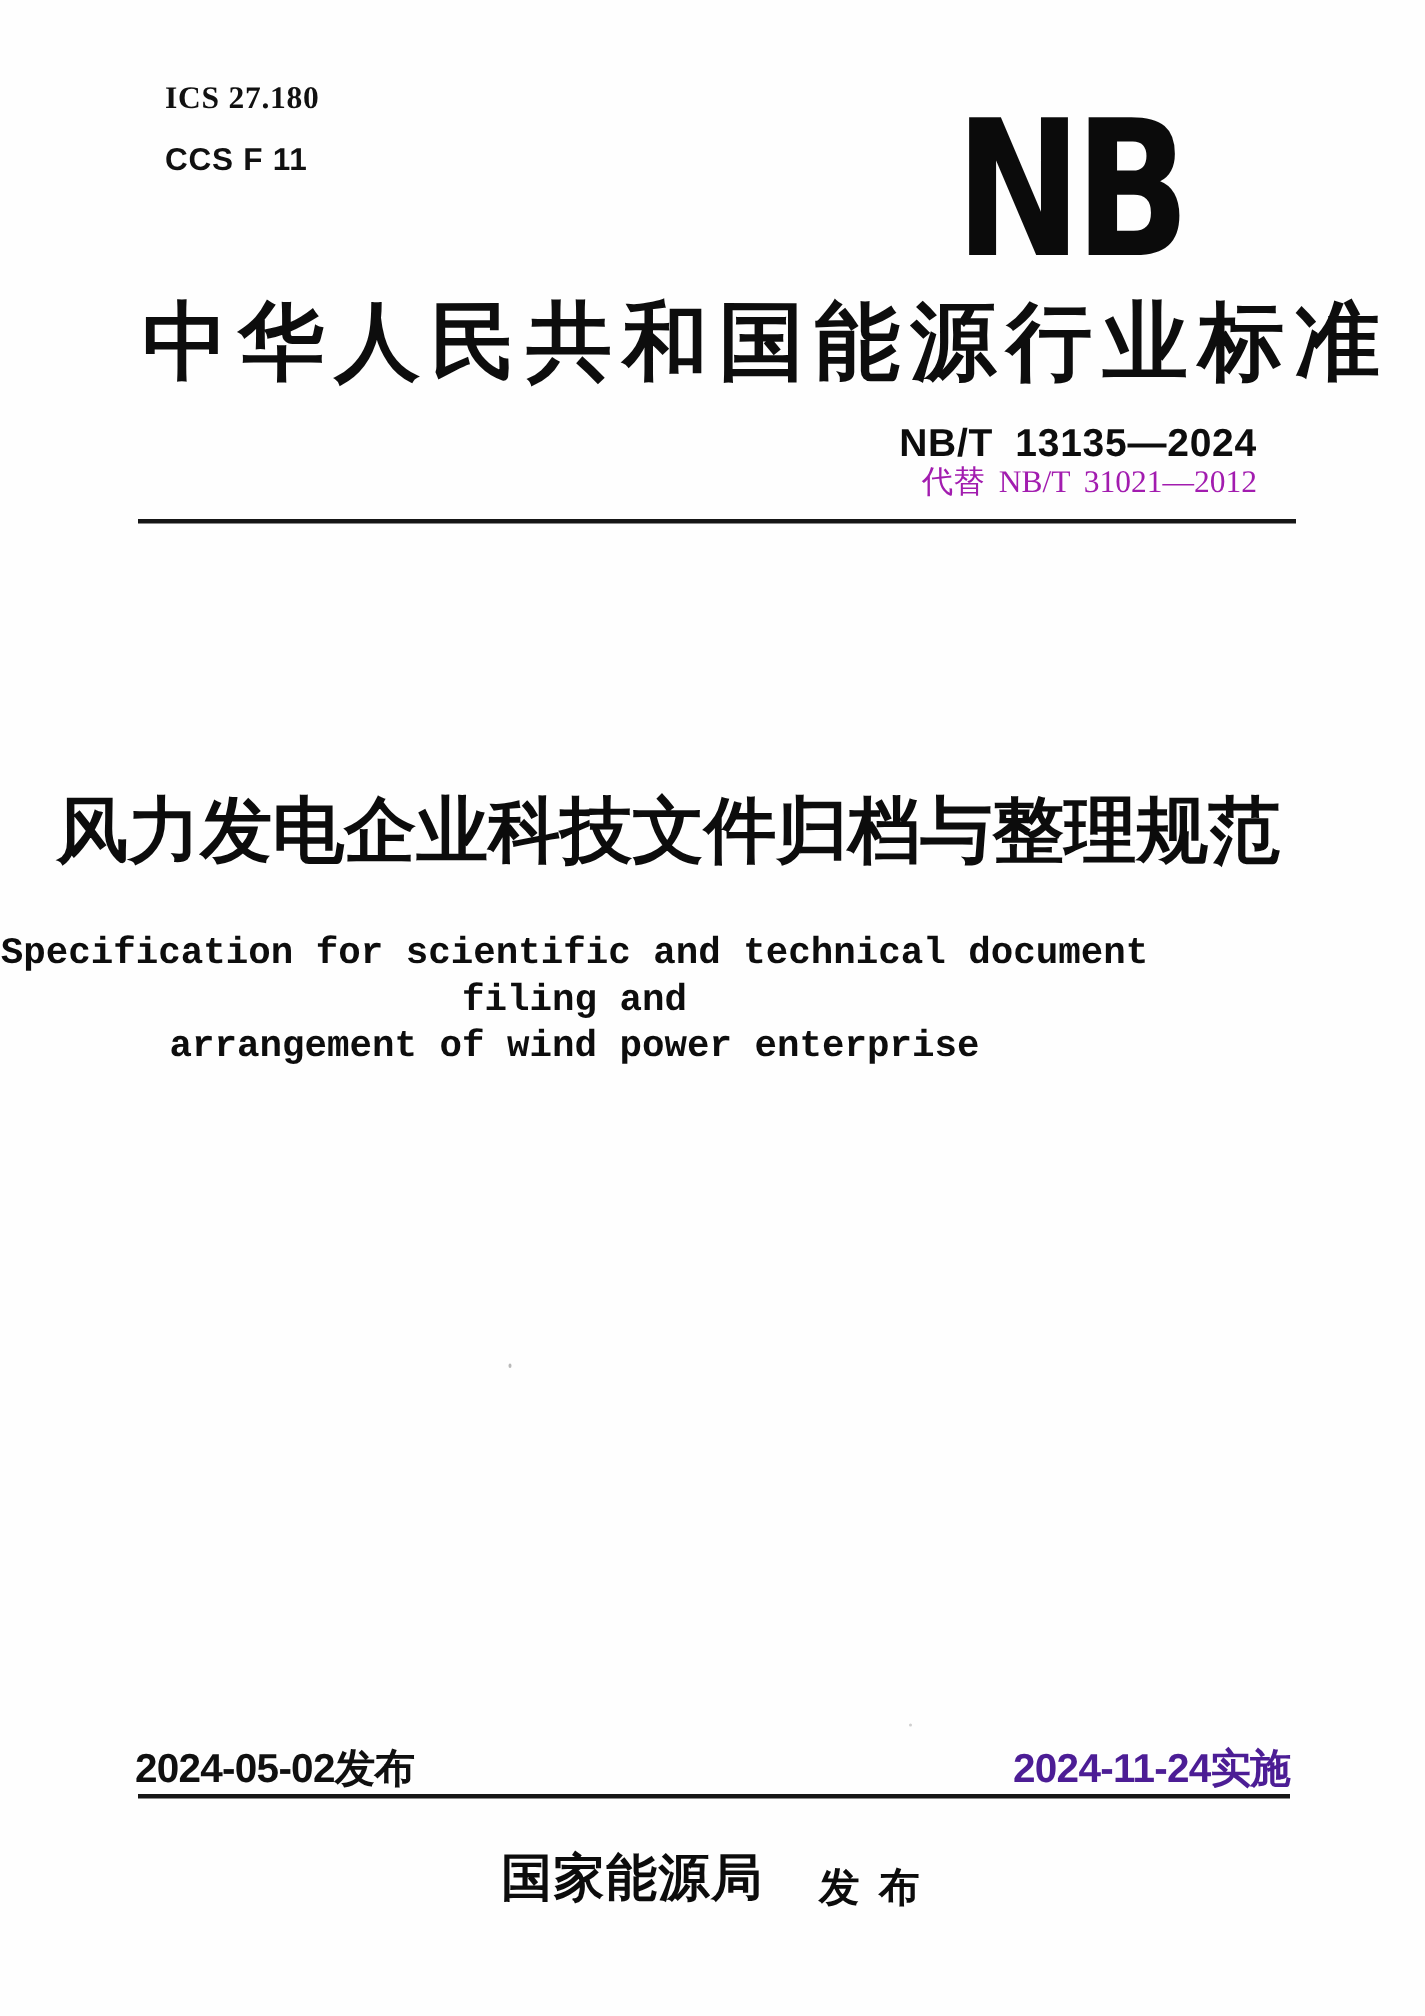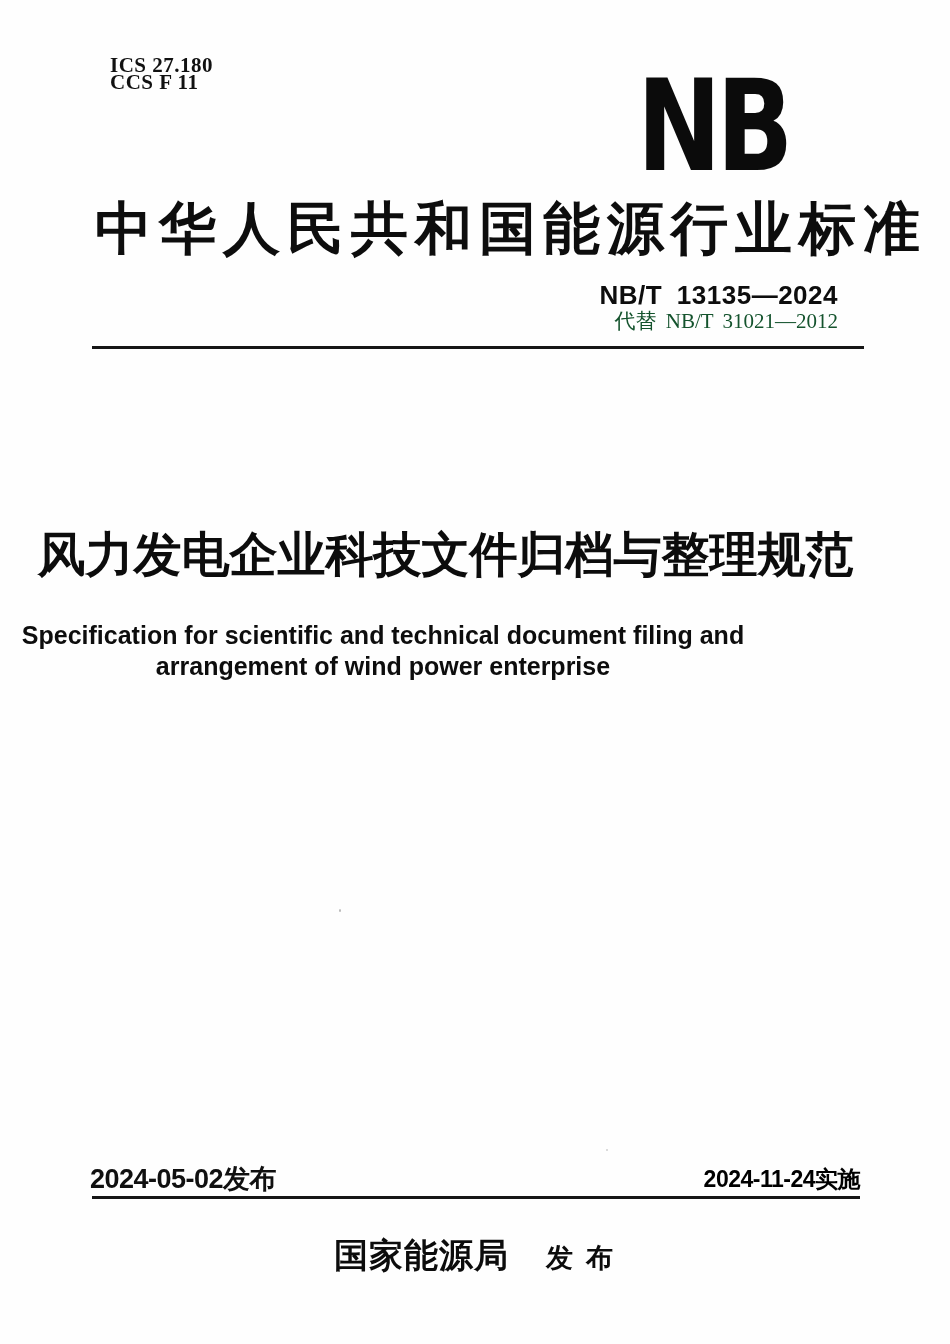--- a/index.html
+++ b/index.html
@@ -15,22 +15,22 @@
   }
 
   
   .ics {
     position: absolute; left: 110px; top: 52px;
     font-family: "Liberation Serif", serif;
     font-weight: bold; font-size: 21px; line-height: 26px;
     letter-spacing: 0.5px;
   }
   .ccs {
-    position: absolute; left: 110px; top: 69px;
-    font-family: Liberation Serif, serif;
+    position: absolute; left: 110px; top: 94px;
+    font-family: Liberation Sans, sans-serif;
     font-weight: bold; font-size: 21px; line-height: 26px;
     letter-spacing: 0.5px;
   }
 
   
   .nb-logo {
     position: absolute; top: 64px; right: 162px;
     font-family: "DejaVu Sans", "Liberation Sans", sans-serif;
     font-weight: bold; font-size: 126px; line-height: 1;
     letter-spacing: -6px;
@@ -59,21 +59,21 @@
     word-spacing: 7px; letter-spacing: 0.5px;
     white-space: nowrap;
     color: #0d0d0d;
   }
   .std-replaces {
     position: absolute; right: 112px; top: 309px;
     font-family: "Liberation Serif", serif;
     font-weight: normal; font-size: 21px; line-height: 24px;
     word-spacing: 4px;
     white-space: nowrap;
-    color: #14532d;
+    color: #a21caf;
   }
 
   
   .rule-top {
     position: absolute; left: 92px; top: 346px; width: 772px; height: 3px;
     background: #161616;
   }
   .rule-bottom {
     position: absolute; left: 92px; top: 1196px; width: 768px; height: 3px;
     background: #161616;
@@ -85,47 +85,47 @@
     text-align: center;
     font-family: "Liberation Sans", sans-serif;
     font-weight: bold; font-size: 48px; line-height: 54px;
     letter-spacing: 0px;
     white-space: nowrap;
     color: #0c0c0c;
   }
   .title-en {
     position: absolute; left: 0; top: 620px; width: 766px;
     text-align: center;
-    font-family: Liberation Sans, sans-serif;
+    font-family: Liberation Mono, monospace;
     font-weight: bold; font-size: 25px; line-height: 31px;
     color: #0d0d0d;
   }
 
   
   .date-issue {
     position: absolute; left: 90px; top: 1164px;
     font-family: "Liberation Sans", sans-serif;
     font-weight: bold; font-size: 27px; line-height: 30px;
     letter-spacing: -0.5px;
     white-space: nowrap;
     color: #101010;
   }
   .date-implement {
     position: absolute; right: 90px; top: 1164px;
     font-family: "Liberation Sans", sans-serif;
-    font-weight: bold; font-size: 23px; line-height: 30px;
+    font-weight: bold; font-size: 27px; line-height: 30px;
     letter-spacing: -0.5px;
     white-space: nowrap;
-    color: #000000;
+    color: #4c1d95;
   }
 
   
   .publisher {
     position: absolute; left: 334px; top: 1236px;
-    font-family: Liberation Sans, sans-serif;
+    font-family: Liberation Mono, monospace;
     font-weight: bold; font-size: 34px; line-height: 38px;
     letter-spacing: 1px;
     white-space: nowrap;
     color: #0c0c0c;
   }
   .publish-label {
     position: absolute; left: 546px; top: 1243px;
     font-family: Liberation Sans, sans-serif;
     font-weight: bold; font-size: 27px; line-height: 30px;
     letter-spacing: 13px;

